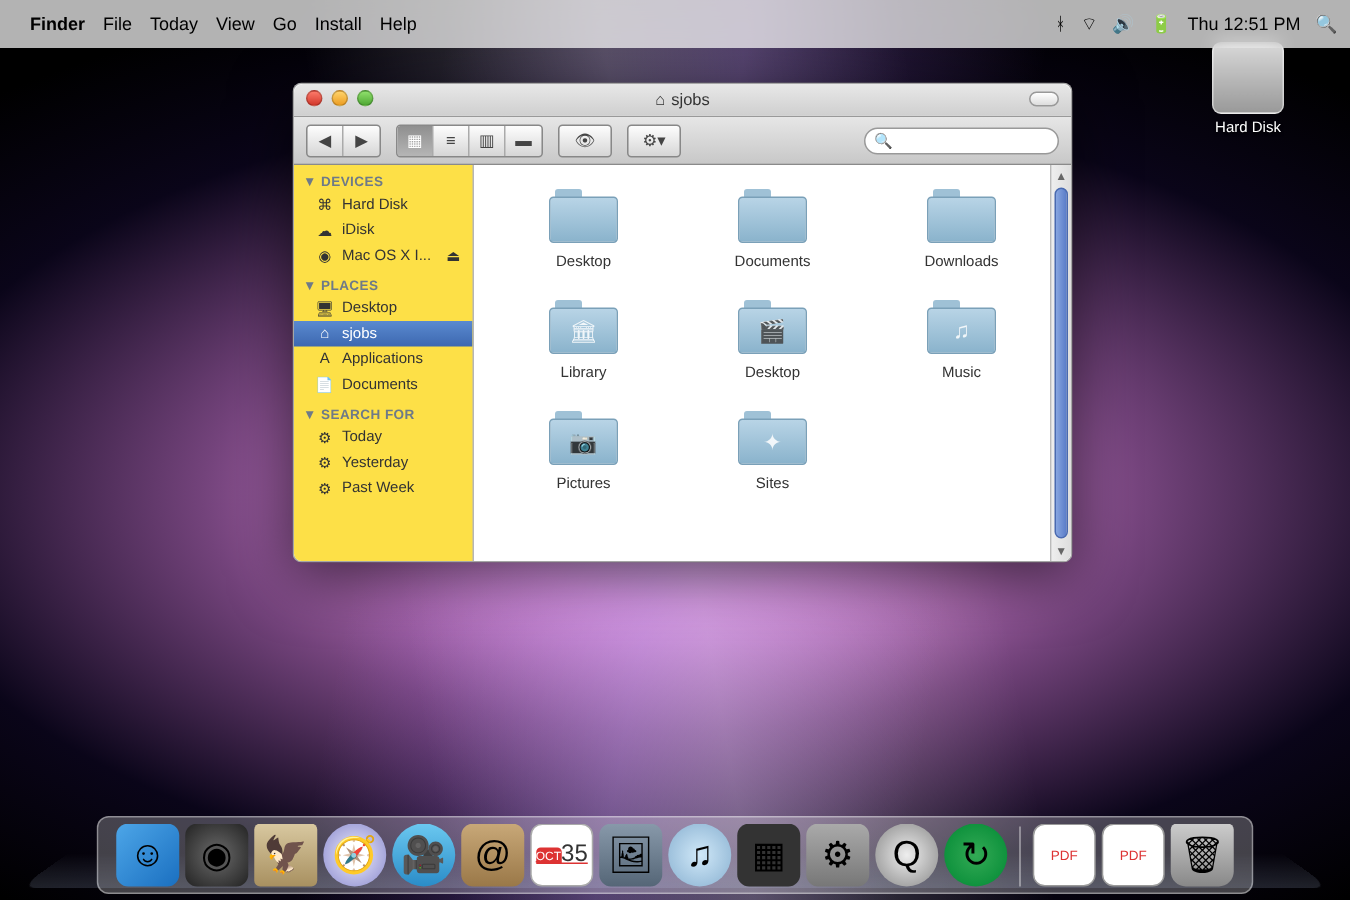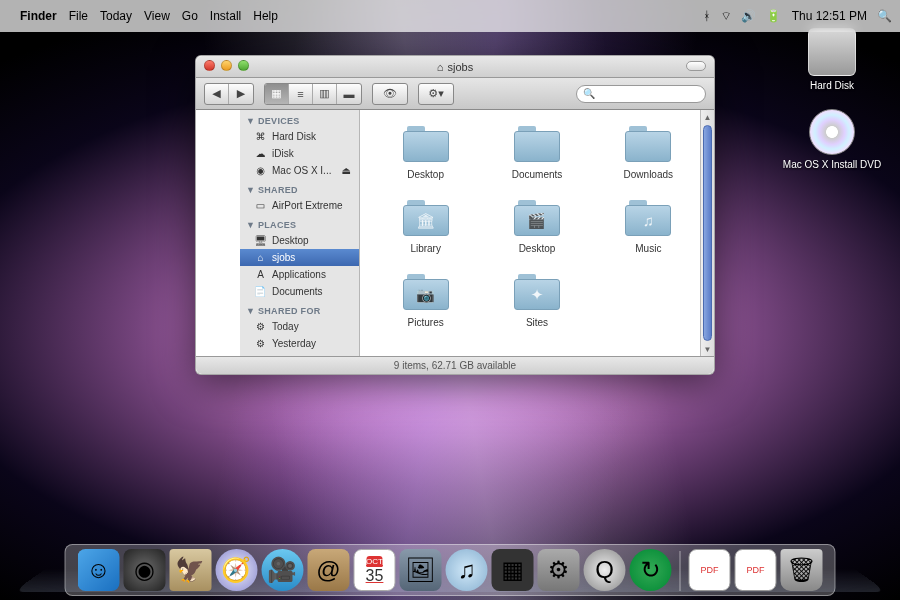--- a/index.html
+++ b/index.html
@@ -36,21 +36,21 @@
 .pill { position:absolute; right:8px; top:5px; width:20px; height:10px; border-radius:5px; border:1px solid #999; background:linear-gradient(#fff,#ddd); }
 .title-content{display:flex;align-items:center;gap:4px;}
 .toolbar { height:32px; background:linear-gradient(#e6e6e6,#c8c8c8); border-bottom:1px solid #8a8a8a; display:flex; align-items:center; padding:0 8px; gap:10px; font-size:10px; }
 .tb-group { display:flex; border:1px solid #888; border-radius:3px; overflow:hidden; background:linear-gradient(#fdfdfd,#d6d6d6); }
 .tb-btn { width:24px; height:20px; display:flex; align-items:center; justify-content:center; border-right:1px solid #aaa; font-size:11px; color:#444; }
 .tb-btn:last-child{border-right:none;}
 .tb-btn.active{background:linear-gradient(#8f8f8f,#b5b5b5); color:#fff;}
 .tb-spacer{flex:1;}
 .search { width:130px; height:18px; border:1px solid #999; border-radius:9px; background:#fff; display:flex; align-items:center; padding:0 6px; color:#888; font-size:10px; }
 .body { flex:1; display:flex; min-height:0; }
-.sidebar { width:120px; background:#e5e5e5; border-right:1px solid #b6b6b6; overflow:hidden; font-size:10px; color:#333;margin-left:44px; }
+.sidebar { width:120px; background:#fde047; border-right:1px solid #b6b6b6; overflow:hidden; font-size:10px; color:#333; }
 .sb-section { padding-top:4px; }
 .sb-header { color:#6e7a88; font-size:9px; font-weight:bold; padding:2px 6px; letter-spacing:0.3px; }
 .sb-item { display:flex; align-items:center; gap:5px; padding:2px 8px 2px 14px; height:17px; }
 .sb-item.selected { background:linear-gradient(#5a8ad0,#3d68b0); color:#fff; }
 .sb-icon { width:13px; height:12px; display:flex; align-items:center; justify-content:center; font-size:10px; }
 .main { flex:1; background:#fff; overflow:auto; position:relative; }
 .icon-grid { display:grid; grid-template-columns: repeat(3,1fr); gap:18px 0; padding:14px 10px; }
 .folder { display:flex; flex-direction:column; align-items:center; gap:5px; font-size:10px; color:#333; }
 .folder-icon { width:50px; height:40px; position:relative; }
 .folder-icon::before { content:""; position:absolute; top:2px; left:6px; width:18px; height:8px; background:#9fc1d6; border-radius:2px 2px 0 0; }
@@ -64,21 +64,21 @@
 .dock { position:absolute; bottom:4px; left:50%; transform:translateX(-50%); display:flex; align-items:flex-end; gap:4px; padding:4px 12px; background:rgba(255,255,255,0.25); border:1px solid rgba(255,255,255,0.4); border-radius:8px; z-index:15; }
 .dock::before{content:"";position:absolute;inset:-2px -20px 0 -20px; background:linear-gradient(transparent 50%, rgba(200,220,255,0.15)); border-radius:10px; z-index:-1; transform:perspective(200px) rotateX(35deg); }
 .dock-icon { width:42px; height:42px; border-radius:8px; display:flex; align-items:center; justify-content:center; font-size:24px; position:relative; }
 .dock-sep { width:1px; height:40px; background:rgba(255,255,255,0.5); margin:0 4px; }
 .di-finder{background:linear-gradient(135deg,#4da6e8,#1a6fc0);} 
 .di-dash{background:radial-gradient(#555 30%,#222);} 
 .di-mail{background:linear-gradient(#d8c8a0,#a89060); border-radius:4px;} 
 .di-safari{background:radial-gradient(#eef,#88c); border-radius:50%;} 
 .di-ichat{background:linear-gradient(#6bc8f0,#2a8cc8); border-radius:50%;} 
 .di-addr{background:linear-gradient(#c8a878,#9a7848);} 
-.di-ical{background:#fff; border:1px solid #aaa; font-size:13px; color:#d33; display:flex; flex-direction:column; justify-content:center;text-decoration:underline;}
+.di-ical{background:#fff; border:1px solid #aaa; font-size:13px; color:#d33; display:flex; flex-direction:row; justify-content:center;text-decoration:underline;}
 .di-preview{background:linear-gradient(#8899aa,#556677);} 
 .di-itunes{background:radial-gradient(#d0e8f8,#88b0d0); border-radius:50%;} 
 .di-spaces{background:#333;} 
 .di-sys{background:linear-gradient(#aaa,#777);} 
 .di-qt{background:radial-gradient(#eee,#888); border-radius:50%;} 
 .di-tm{background:radial-gradient(#3a5,#083); border-radius:50%;} 
 .di-doc{background:#fff; border:1px solid #999; font-size:9px; color:#d33;}
 .di-trash{background:linear-gradient(#ccc,#888); border-radius:4px 4px 10px 10px;}
 </style>
 </head>
@@ -105,24 +105,20 @@
       <span>Thu 12:51 PM</span>
       <span>🔍</span>
     </div>
   </div>
 
   <div class="desktop-icons">
     <div class="desktop-icon">
       <div class="de-icon hd-icon"></div>
       <span>Hard Disk</span>
     </div>
-    <div class="desktop-icon">
-      <div class="dvd-icon"></div>
-      <span>Mac OS X Install DVD</span>
-    </div>
   </div>
 
   <div class="window">
     <div class="titlebar">
       <div class="traffic">
         <div class="tl close"></div>
         <div class="tl min"></div>
         <div class="tl max"></div>
       </div>
       <div class="title-content">
@@ -166,47 +162,40 @@
               <span class="sb-icon">☁</span>
               <span>iDisk</span>
             </div>
             <div class="sb-item">
               <span class="sb-icon">◉</span>
               <span>Mac OS X I...</span>
               <span style="margin-left: auto;">⏏</span>
             </div>
           </div>
           <div class="sb-section">
-            <div class="sb-header">▼ SHARED</div>
-            <div class="sb-item">
-              <span class="sb-icon">▭</span>
-              <span>AirPort Extreme</span>
-            </div>
-          </div>
-          <div class="sb-section">
             <div class="sb-header">▼ PLACES</div>
             <div class="sb-item">
               <span class="sb-icon">🖥</span>
               <span>Desktop</span>
             </div>
             <div class="sb-item selected">
               <span class="sb-icon">⌂</span>
               <span>sjobs</span>
             </div>
             <div class="sb-item">
               <span class="sb-icon">A</span>
               <span>Applications</span>
             </div>
             <div class="sb-item">
               <span class="sb-icon">📄</span>
               <span>Documents</span>
             </div>
           </div>
           <div class="sb-section">
-            <div class="sb-header">▼ SHARED FOR</div>
+            <div class="sb-header">▼ SEARCH FOR</div>
             <div class="sb-item">
               <span class="sb-icon">⚙</span>
               <span>Today</span>
             </div>
             <div class="sb-item">
               <span class="sb-icon">⚙</span>
               <span>Yesterday</span>
             </div>
             <div class="sb-item">
               <span class="sb-icon">⚙</span>
@@ -258,23 +247,20 @@
               </div>
               <span>Sites</span>
             </div>
           </div>
         <div class="scrollbar">
           <div class="sb-arrow">▲</div>
           <div class="sb-thumb"></div>
           <div class="sb-arrow">▼</div>
         </div>
       </div>
-    </div>
-    <div class="status">
-      <span>9 items, 62.71 GB available</span>
     </div>
   </div>
 
   <div class="dock" id="dock">
       <div class="dock-icon di-finder">☺</div>
       <div class="dock-icon di-dash">◉</div>
       <div class="dock-icon di-mail">🦅</div>
       <div class="dock-icon di-safari">🧭</div>
       <div class="dock-icon di-ichat">🎥</div>
       <div class="dock-icon di-addr">@</div>

